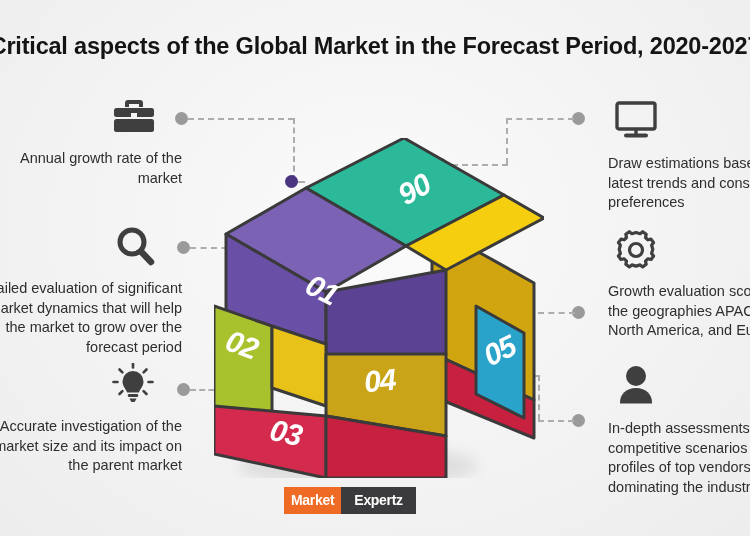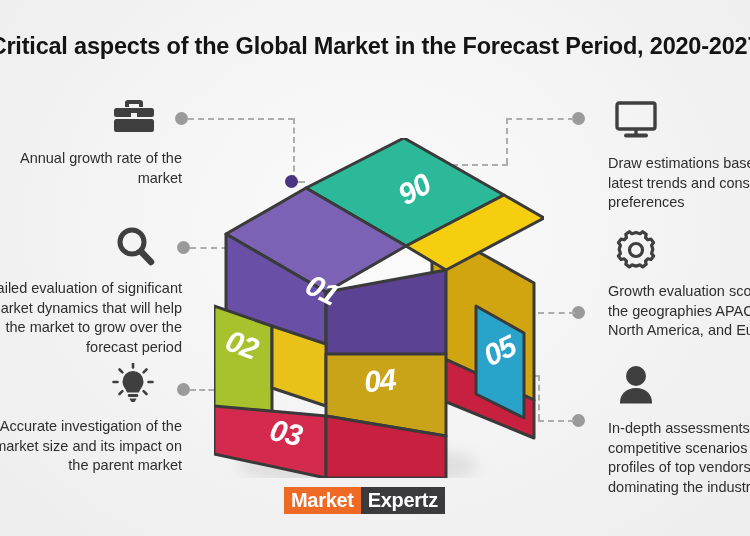--- a/index.html
+++ b/index.html
@@ -106,27 +106,27 @@
     pointer-events: none;
   }
 
   
   #logo {
     position: absolute;
     left: 284px;
     top: 487px;
     display: flex;
     height: 27px;
-    font-size: 20px;
+    font-size: 14px;
     font-weight: bold;
     line-height: 27px;
     letter-spacing: -0.3px;
   }
   #logo .lg-a { background: #ef6a24; color: #ffffff; padding: 0 7px; }
-  #logo .lg-b { background: #3b3b3d; color: #ffffff; padding: 0 7px; }
+  #logo .lg-b { background: #3b3b3d; color: #ffffff; padding: 0 13px; }
 </style>
 </head>
 <body>
 
 <div id="stage">
 
   <div id="title">Critical aspects of the Global Market in the Forecast Period, 2020-2027</div>
 
   <div class="feature left" id="feat-growth">
     <span class="icon">

